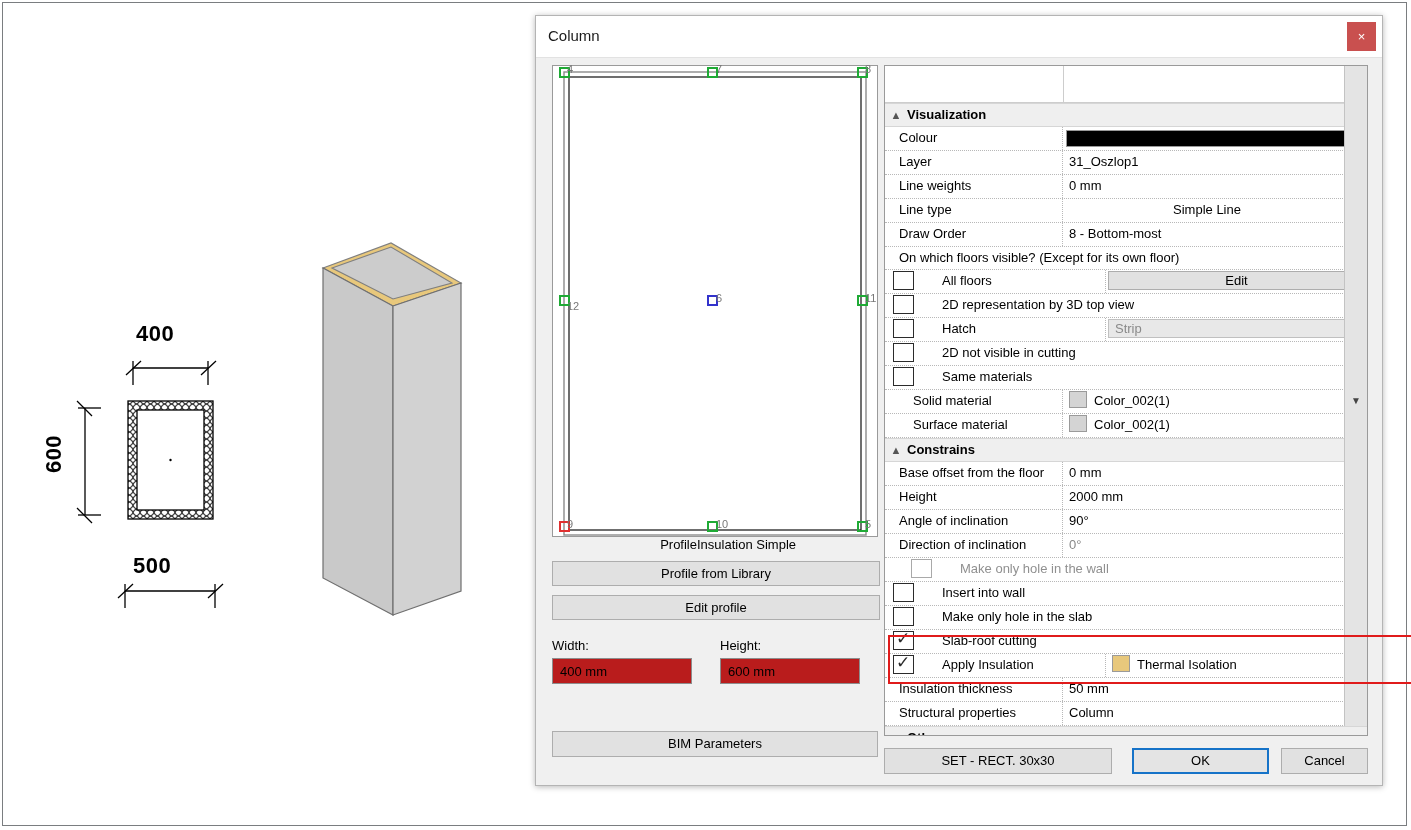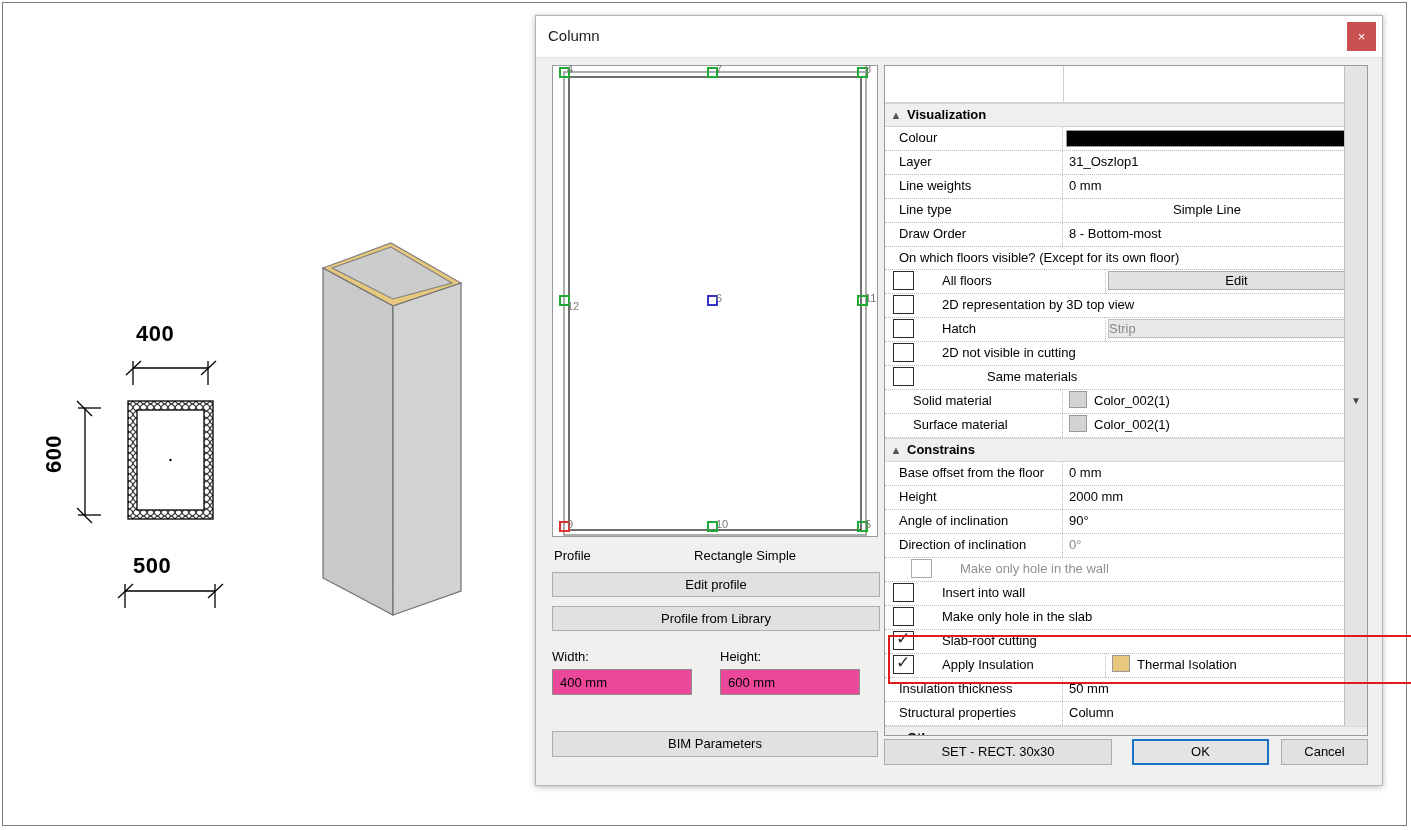--- a/index.html
+++ b/index.html
@@ -52,35 +52,35 @@
     background:#ffffff;border:1px solid #9a9a9a;box-sizing:border-box;
   }
   .node{position:absolute;width:11px;height:11px;box-sizing:border-box;}
   .node.green{border:2px solid #1faa35;}
   .node.blue{border:2px solid #3333cc;}
   .node.red{border:2px solid #e03030;}
   .node-label{
     position:absolute;font-size:11px;color:#777;font-family:"Liberation Sans",sans-serif;
   }
   .profile-row{
-    display:flex;justify-content:space-between;align-items:center;
-    margin-top:11px;padding:0 2px;font-size:13px;
+    display:flex;justify-content:flex-end;align-items:center;
+    padding:0 2px;font-size:13px;
   }
   .btn{
     display:block;width:100%;height:25px;line-height:23px;text-align:center;
     background:#e1e1e1;border:1px solid #adadad;box-sizing:border-box;
     font-family:"Liberation Sans",sans-serif;font-size:13px;color:#000;
     cursor:pointer;margin-top:9px;
   }
   .field-row{display:flex;gap:28px;margin-top:18px;}
   .field-col{width:140px;}
   .field-label{font-size:13px;margin-bottom:5px;}
   .text-input{
     width:140px;height:26px;box-sizing:border-box;
-    border:1px solid #8d8d8d;background:#ec4899;
+    border:1px solid #8d8d8d;background:#b91c1c;
     font-family:"Liberation Sans",sans-serif;font-size:13px;
     padding:0 7px;color:#000;
   }
   #bim-params-btn{position:absolute;left:0;bottom:14px;width:326px;margin:0;height:26px;line-height:24px;}
   
   #property-pane{
     position:absolute;left:348px;top:49px;width:484px;height:671px;
     background:#fff;border:1px solid #9a9a9a;box-sizing:border-box;
     overflow:hidden;
   }
@@ -147,30 +147,30 @@
   .cbrow .cbval{
     flex:1;line-height:22px;position:relative;border-left:1px dotted #b8b8b8;padding-left:6px;
   }
   .inner-btn{
     position:absolute;left:2px;top:1px;right:2px;height:19px;line-height:18px;
     background:#e1e1e1;border:1px solid #adadad;text-align:center;
     font-size:13px;cursor:pointer;box-sizing:border-box;
   }
   .inner-field{
     position:absolute;left:2px;top:1px;right:2px;height:19px;line-height:18px;
-    background:#e8e8e8;border:1px solid #c0c0c0;padding-left:0;
+    background:#e8e8e8;border:1px solid #c0c0c0;padding-left:6px;
     font-size:13px;color:#8a8a8a;box-sizing:border-box;
   }
   #insulation-highlight{
     position:absolute;left:352px;top:619px;width:1000px;height:49px;
     border:2px solid #e01b1b;box-sizing:border-box;pointer-events:none;
     width:1000px;
   }
   
-  #dialog-footer{position:absolute;left:0;right:0;bottom:9px;height:48px;}
+  #dialog-footer{position:absolute;left:0;right:0;bottom:0;height:48px;}
   .fbtn{
     position:absolute;height:26px;line-height:24px;text-align:center;
     background:#e1e1e1;border:1px solid #adadad;box-sizing:border-box;
     font-family:"Liberation Sans",sans-serif;font-size:13px;color:#000;cursor:pointer;
   }
   #set-rect-btn{left:348px;top:11px;width:228px;}
   #ok-btn{left:596px;top:11px;width:137px;border:2px solid #1673c8;background:#e4e4e4;line-height:22px;}
   #cancel-btn{left:745px;top:11px;width:87px;}
 </style>
 </head>
@@ -256,25 +256,25 @@
         <div class="node red" style="left:6px;top:455px;"></div>
         <div class="node-label" style="left:14px;top:452px;">9</div>
         <div class="node green" style="left:154px;top:455px;"></div>
         <div class="node-label" style="left:163px;top:452px;">10</div>
         <div class="node green" style="left:304px;top:455px;"></div>
         <div class="node-label" style="left:312px;top:452px;">5</div>
       </div>
 
       <div class="profile-row">
         <span>Profile</span>
-        <span style="margin-right:82px;">Rectangle Simple</span>
-      </div>
-
+        <span style="margin-right:82px;">Insulation Simple</span>
+      </div>
+
+      <div class="btn">Profile from Library</div>
       <div class="btn">Edit profile</div>
-      <div class="btn">Profile from Library</div>
 
       <div class="field-row">
         <div class="field-col">
           <div class="field-label">Width:</div>
           <input class="text-input" type="text" value="400 mm" style="">
         </div>
         <div class="field-col">
           <div class="field-label">Height:</div>
           <input class="text-input" type="text" value="600 mm" style="">
         </div>
@@ -349,21 +349,21 @@
         </div>
       </div>
 
       <div class="cbrow">
         <div class="cbox"></div>
         <div class="cblabel" style="width:auto;flex:1;border:none;">2D not visible in cutting</div>
       </div>
 
       <div class="cbrow">
         <div class="cbox"></div>
-        <div class="cblabel" style="width:auto;flex:1;border:none;margin-left:45px;">Same materials</div>
+        <div class="cblabel" style="width:auto;flex:1;border:none;">Same materials</div>
       </div>
 
       <div class="row">
         <div class="lbl" style="padding-left:28px;">Solid material</div>
         <div class="val">
           <span class="mat-swatch" style="background: rgb(212, 212, 212);"></span><span>Color_002(1)</span>
         </div>
       </div>
 
       <div class="row">

